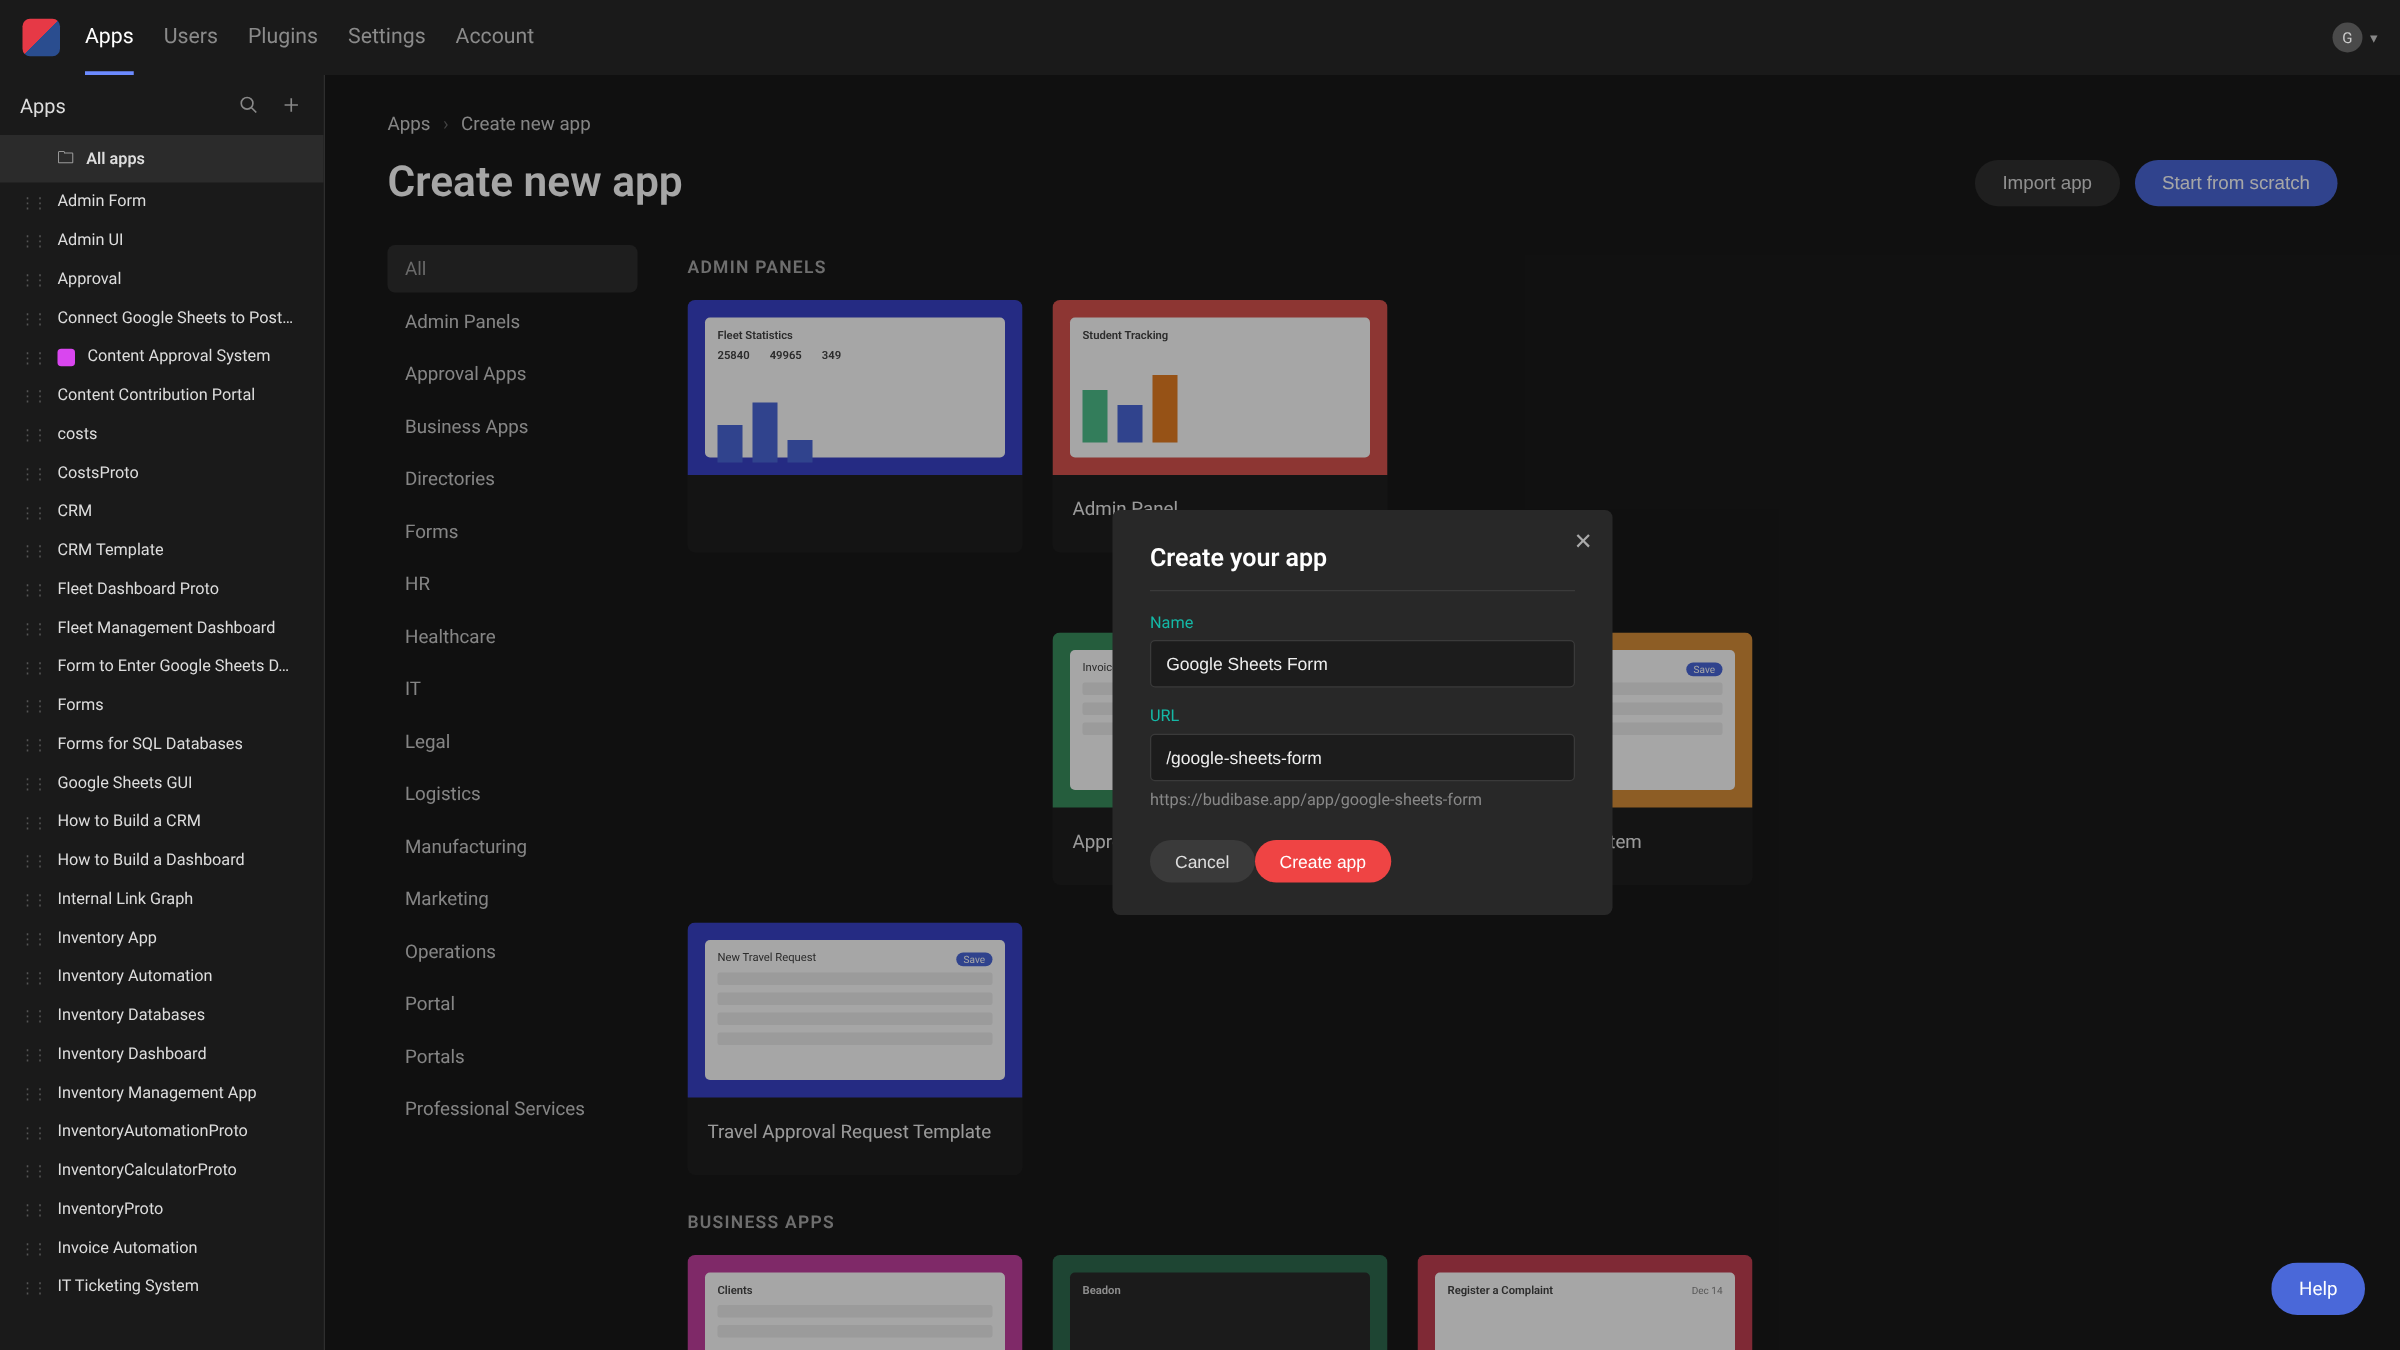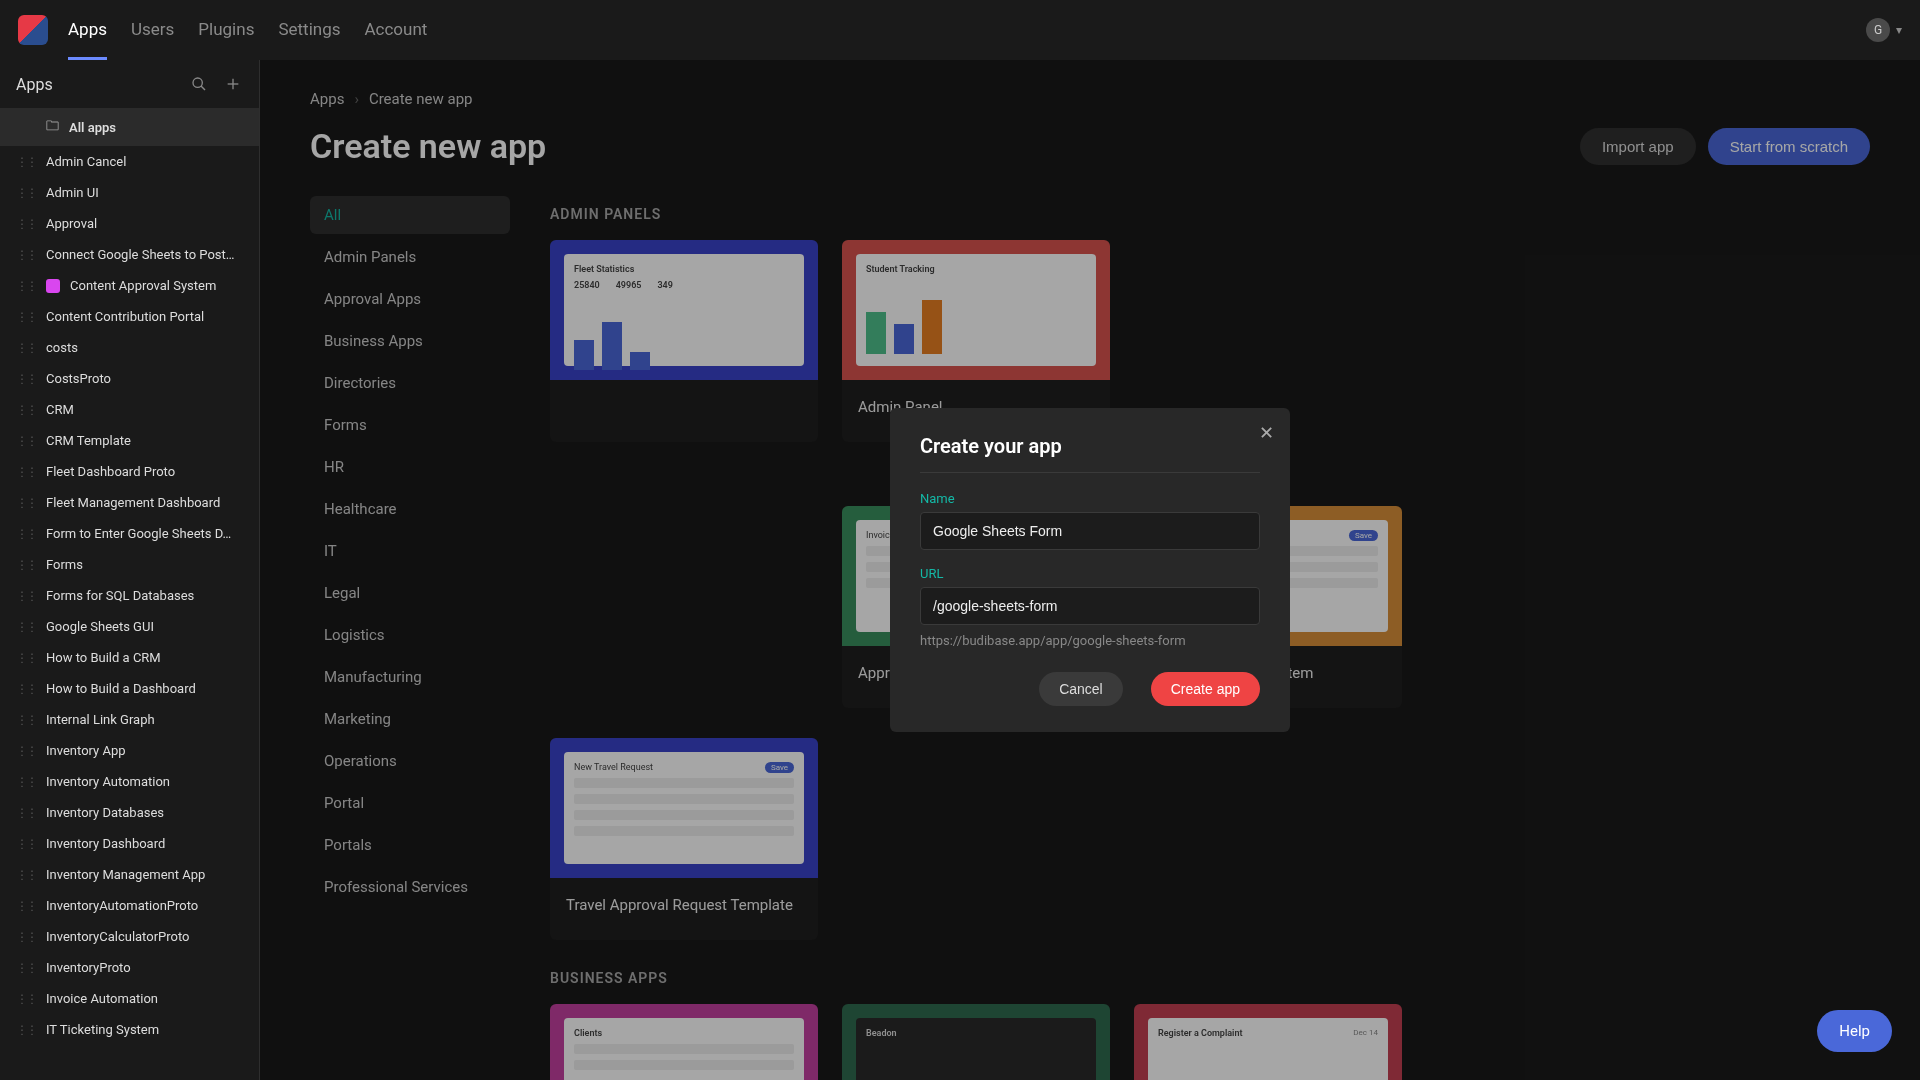--- a/index.html
+++ b/index.html
@@ -35,21 +35,21 @@
   .titlebar { display: flex; align-items: center; }
   .titlebar h1 { font-size: 34px; font-weight: 600; color: #fff; }
   .titlebar-spacer { flex: 1; }
   .btn { border: none; border-radius: 20px; padding: 10px 22px; font-size: 15px; cursor: pointer; }
   .btn-secondary { background: #303030; color: #ddd; margin-right: 12px; }
   .btn-primary { background: #4a68d9; color: #fff; }
 
   .content-row { display: flex; gap: 40px; margin-top: 30px; }
   .catlist { width: 200px; display: flex; flex-direction: column; gap: 4px; }
   .catlist-item { padding: 10px 14px; border-radius: 6px; font-size: 15px; color: #ccc; cursor: pointer; }
-  .catlist-item.active { background: #2e2e2e; color: #14b8a6; }
+  .catlist-item.active { background: #2e2e2e; color: #a3a3a3; }
 
   .templates { flex: 1; }
   .section-title { font-size: 14px; letter-spacing: 1px; color: #aaa; font-weight: 600; margin: 10px 0 18px; }
   .card-row { display: flex; gap: 24px; margin-bottom: 30px; }
   .card { width: 268px; border-radius: 6px; overflow: hidden; background: #1f1f1f; cursor: pointer; }
   .card-top { height: 140px; padding: 14px; }
   .card-top.blue { background: #3a43c9; }
   .card-top.red { background: #d9534f; }
   .card-top.green { background: #3a8f5f; }
   .card-top.orange { background: #d98f3a; }
@@ -61,21 +61,21 @@
 
   
   .overlay { position: absolute; inset: 0; background: rgba(0,0,0,0.35); display: flex; align-items: center; justify-content: center; }
   .modal { width: 400px; background: #282828; border-radius: 6px; padding: 26px 30px; position: relative; }
   .modal h2 { font-size: 20px; font-weight: 600; margin-bottom: 14px; color:#fff; }
   .modal hr { border: none; border-top: 1px solid #3a3a3a; margin-bottom: 18px; }
   .modal .close { position: absolute; top: 14px; right: 16px; color: #aaa; font-size: 18px; cursor: pointer; }
   .field-label { font-size: 13px; color: #14b8a6; margin-bottom: 6px; display: block; }
   .field-input { width: 100%; background: #1c1c1c; border: 1px solid #3a3a3a; border-radius: 4px; padding: 10px 12px; color: #eee; font-size: 14px; margin-bottom: 16px; }
   .helper { font-size: 13px; color: #888; margin-top: -8px; margin-bottom: 24px; }
-  .modal-actions { display: flex; justify-content: flex-end; gap: 28px; }
+  .modal-actions { display: flex; gap: 0; }
   .mbtn { border: none; border-radius: 18px; padding: 9px 20px; font-size: 14px; cursor: pointer; }
   .mbtn-cancel { background: #3a3a3a; color: #ddd; }
   .mbtn-create { background: #ef4444; color: #fff; }
 
   .help-fab { position: fixed; right: 28px; bottom: 28px; background: #4a68d9; color: #fff; padding: 12px 22px; border-radius: 22px; font-size: 15px; cursor: pointer; }
 
   .mock-bars { display:flex; align-items:flex-end; gap:8px; height:60px; margin-top:20px; }
   .mock-bars div { width:20px; background:#4a68d9; }
   .mock-list-row { height:10px; background:#eee; margin:6px 0; border-radius:2px; }
   .tag-g { display:inline-block; background:#4fc08d; color:#fff; font-size:8px; padding:1px 6px; border-radius:6px; float:right;}
@@ -117,21 +117,21 @@
       </div>
     </div>
     <div class="applist" id="applist">
         <div class="applist-item all">
           <span class="dots">⋮⋮</span>
           <span style="opacity: 0.6;">🗀</span>
           <span>All apps</span>
         </div>
         <div class="applist-item">
           <span class="dots">⋮⋮</span>
-          <span>Admin Cancel</span>
+          <span>Admin Form</span>
         </div>
         <div class="applist-item">
           <span class="dots">⋮⋮</span>
           <span>Admin UI</span>
         </div>
         <div class="applist-item">
           <span class="dots">⋮⋮</span>
           <span>Approval</span>
         </div>
         <div class="applist-item">

